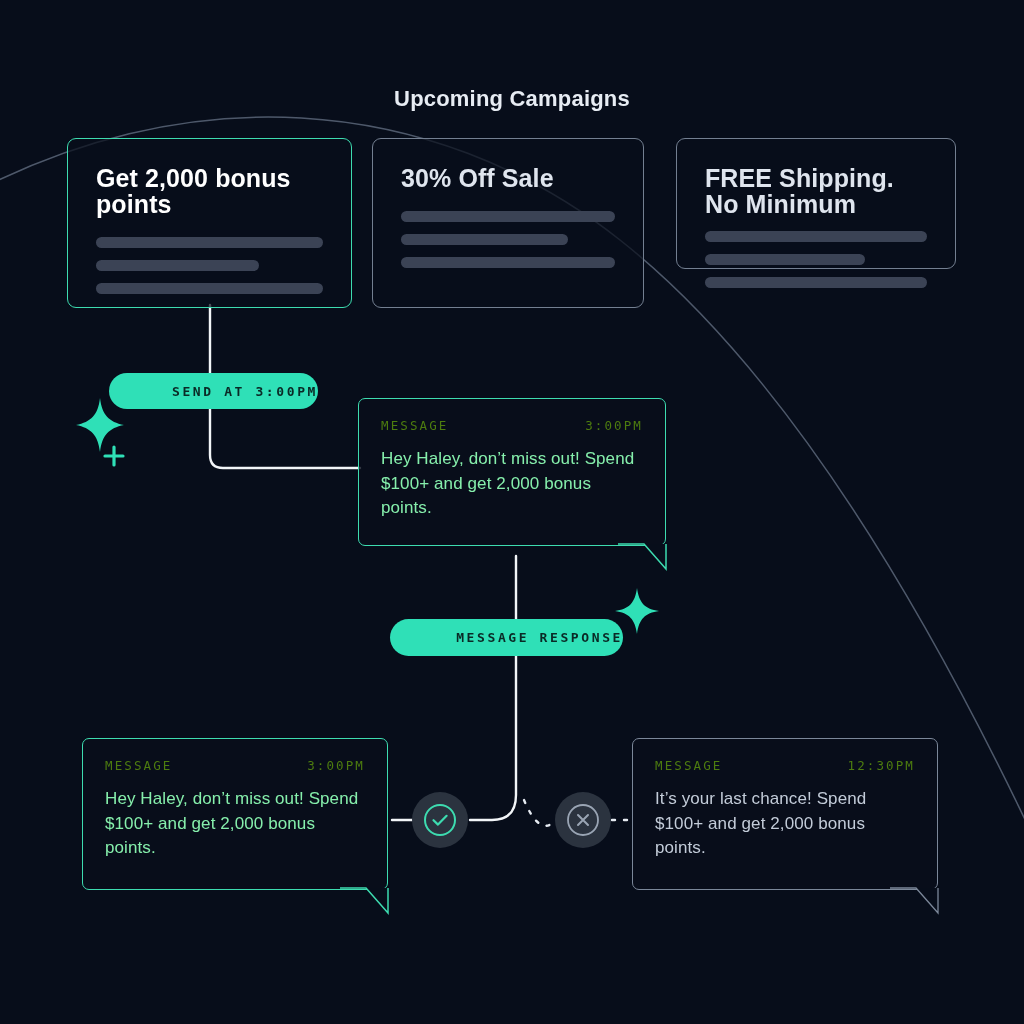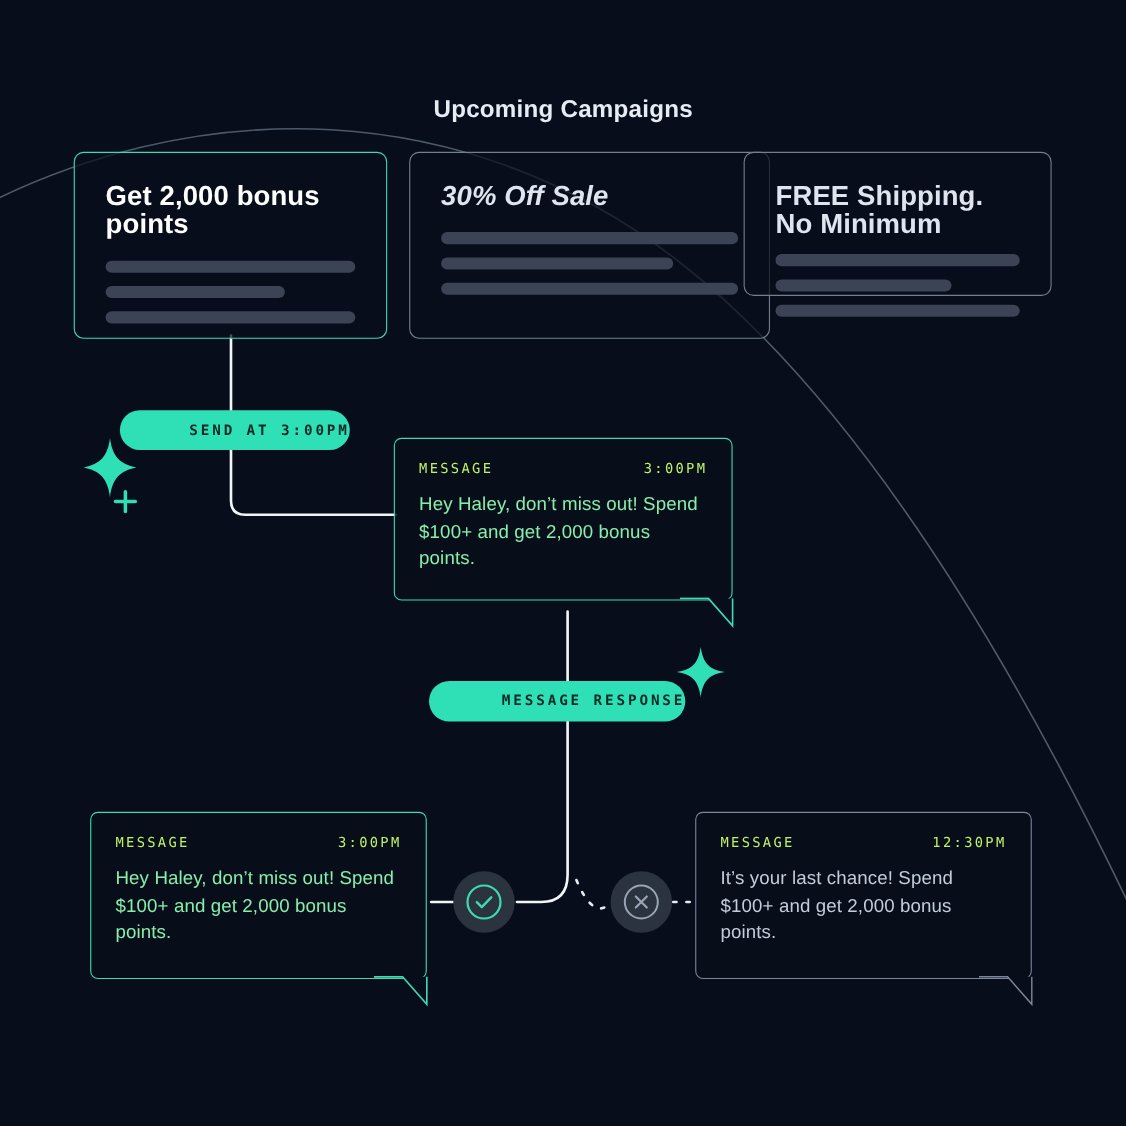--- a/index.html
+++ b/index.html
@@ -90,21 +90,21 @@
   }
   .bubble.teal { border: 1.5px solid #3ddcb0; }
   .bubble.gray { border: 1.2px solid #7b8799; }
   .bubble-head {
     display: flex;
     justify-content: space-between;
     align-items: center;
     font-family: "DejaVu Sans Mono", "Liberation Mono", monospace;
     font-size: 12.5px;
     letter-spacing: 2.1px;
-    color: #bef264;
+    color: #4d7c0f;
     margin-bottom: 14px;
   }
   .bubble-body {
     font-size: 17px;
     line-height: 24.5px;
     color: #86efac;
     letter-spacing: .1px;
   }
   .bubble.gray .bubble-body { color: #c3ccd9; }
   .bubble-tail { position: absolute; pointer-events: none; }
@@ -144,21 +144,21 @@
 
   <div class="card active" style="left:67px; top:138px; width:285px; height:170px;">
     <div class="card-title">Get 2,000 bonus points</div>
     <div class="skel-wrap">
       <div class="skel" style="width:100%"></div>
       <div class="skel" style="width:72%"></div>
       <div class="skel" style="width:100%"></div>
     </div>
   </div>
 
-  <div class="card idle" style="left:372px; top:138px; width:328px; height:170px;font-style:italic;">
+  <div class="card idle" style="left:372px; top:138px; width:272px; height:170px;">
     <div class="card-title">30% Off Sale</div>
     <div class="skel-wrap">
       <div class="skel" style="width:100%"></div>
       <div class="skel" style="width:78%"></div>
       <div class="skel" style="width:100%"></div>
     </div>
   </div>
 
   <div class="card idle" style="left:676px; top:138px; width:280px; height:131px;">
     <div class="card-title">FREE Shipping. No Minimum</div>

